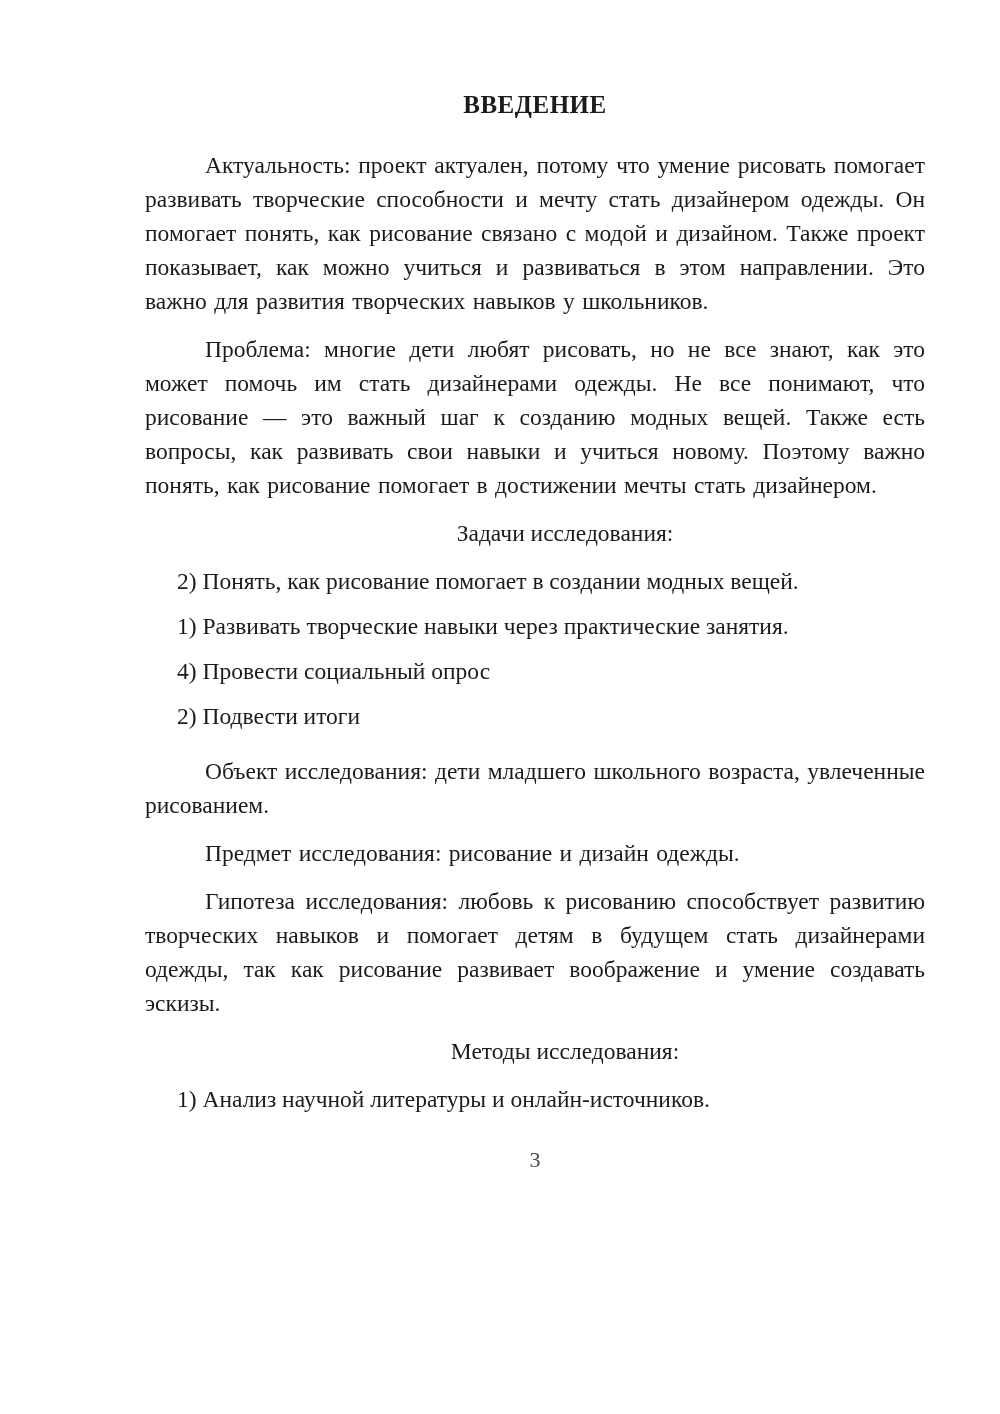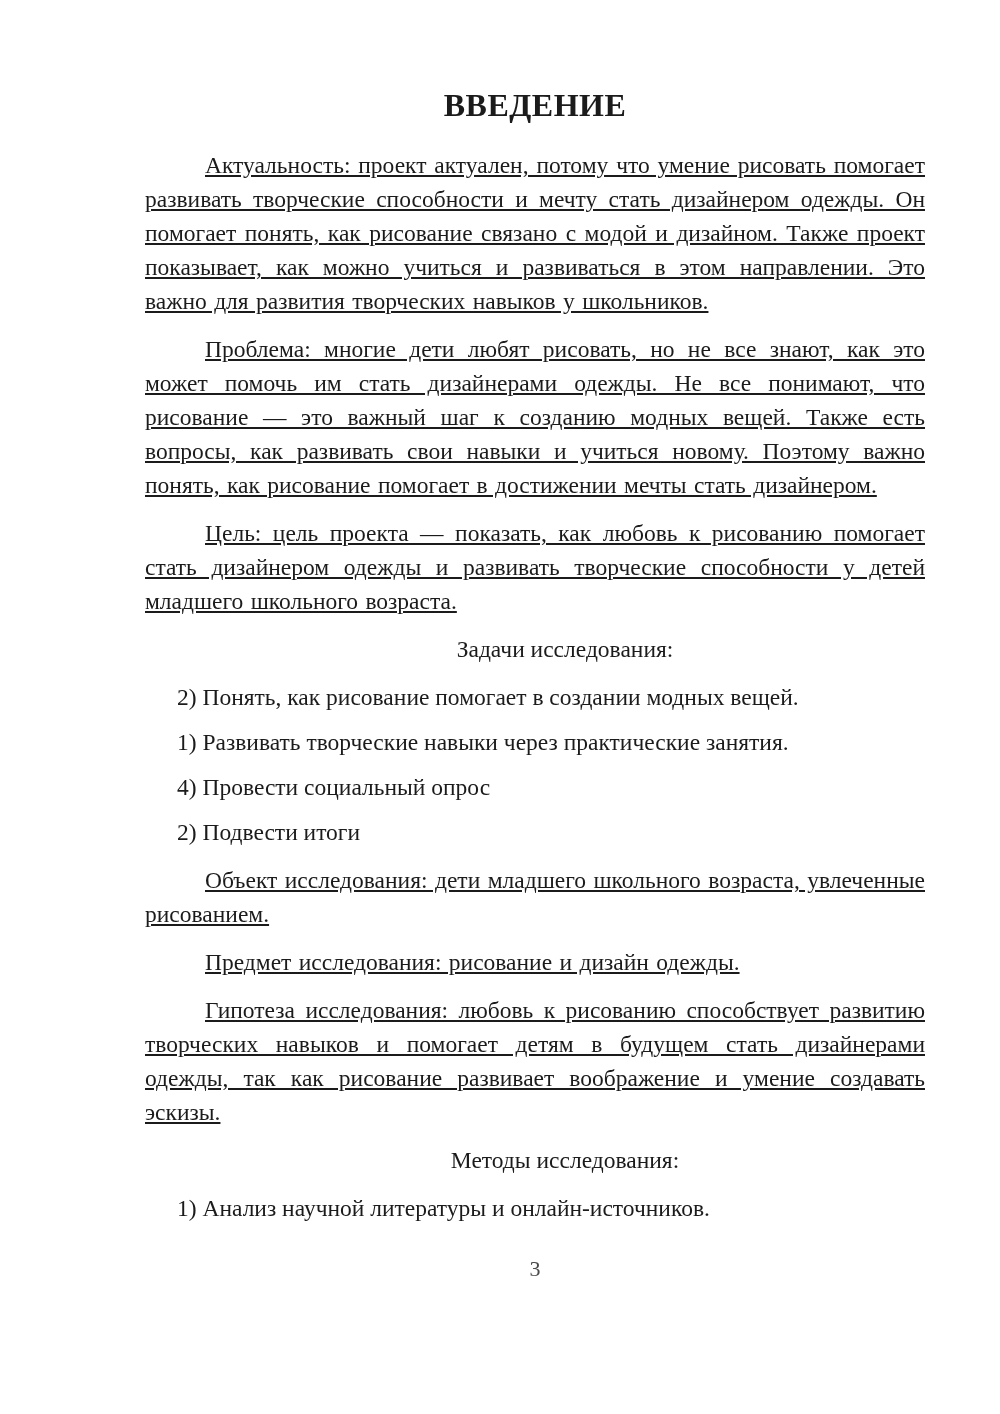--- a/index.html
+++ b/index.html
@@ -15,32 +15,31 @@
     background: #ffffff;
     overflow: hidden;
     font-family: "Liberation Serif", "DejaVu Serif", serif;
     font-size: 23.5px;
     line-height: 34px;
     color: #1b1b1b;
     padding: 88px 75px 0 145px;
   }
   .doc-title {
     margin: 0 0 26px 0;
-    font-size: 32px;
+    font-size: 25px;
     font-weight: bold;
     text-align: center;
     line-height: 34px;
     letter-spacing: 0.5px;
   }
   .para {
-    margin: 0 0 14px 0;
+    margin: 7px 0 14px 0;
     text-align: justify;
     text-indent: 60px;
     word-spacing: 1.5px;
-    text-decoration: underline;
   }
   .para-heading {
     margin: 0 0 14px 0;
     text-align: center;
     text-indent: 60px;
   }
   .num-list {
     margin: 0;
     padding: 0;
     list-style: none;
@@ -64,21 +63,20 @@
 <body>
 
 <div class="sheet">
 
   <h1 class="doc-title">ВВЕДЕНИЕ</h1>
 
   <p class="para">Актуальность: проект актуален, потому что умение рисовать помогает развивать творческие способности и мечту стать дизайнером одежды. Он помогает понять, как рисование связано с модой и дизайном. Также проект показывает, как можно учиться и развиваться в этом направлении. Это важно для развития творческих навыков у школьников.</p>
 
   <p class="para">Проблема: многие дети любят рисовать, но не все знают, как это может помочь им стать дизайнерами одежды. Не все понимают, что рисование — это важный шаг к созданию модных вещей. Также есть вопросы, как развивать свои навыки и учиться новому. Поэтому важно понять, как рисование помогает в достижении мечты стать дизайнером.</p>
 
-  <p class="para">Цель: цель проекта — показать, как любовь к рисованию помогает стать дизайнером одежды и развивать творческие способности у детей младшего школьного возраста.</p>
 
   <p class="para-heading">Задачи исследования:</p>
 
   <div class="num-list">
     <div class="list-item">2) Понять, как рисование помогает в создании модных вещей.</div>
     <div class="list-item">1) Развивать творческие навыки через практические занятия.</div>
     <div class="list-item">4) Провести социальный опрос</div>
     <div class="list-item">2) Подвести итоги</div>
   </div>
 

